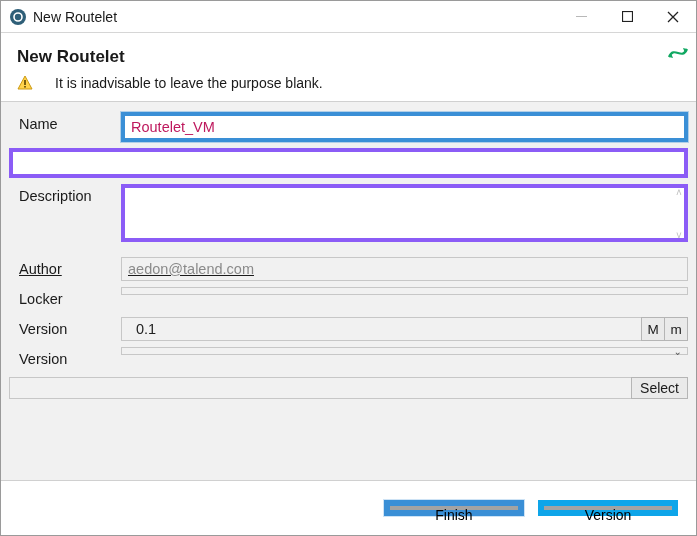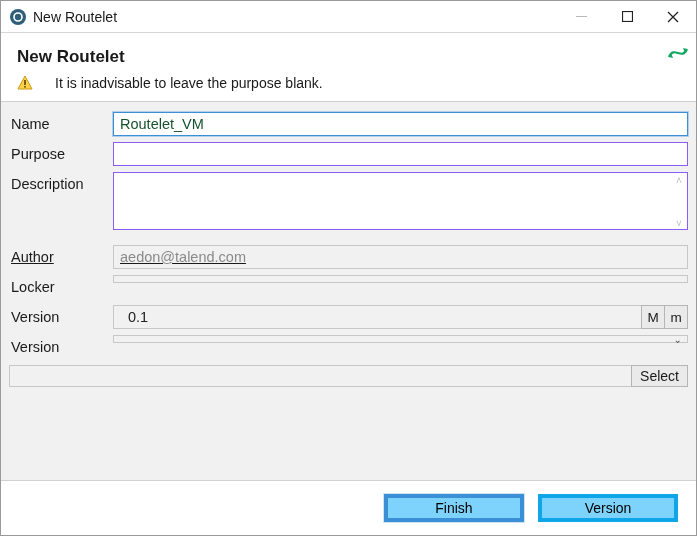--- a/index.html
+++ b/index.html
@@ -67,32 +67,33 @@
     border-bottom: 1px solid #d0d0d0;
   }
   .row {
     display: flex; align-items: flex-start;
     margin-bottom: 6px;
   }
   .row .lbl {
     width: 104px;
     padding: 4px 6px 4px 2px;
     font-size: 14.5px;
+    margin-left: 8px;
   }
   .row .fld {
     flex: 1;
     display: flex; align-items: stretch;
   }
   input[type=text], textarea, .readonly {
     width: 100%;
     font-family: inherit; font-size: 14.5px;
     padding: 3px 6px;
-    border: 1px solid #8b5cf6;
-    background: #fff;
-    color: #14532d;
+    border: 4px solid #8b5cf6;
+    background: #fff;
+    color: #be185d;
   }
   .focus-border { border-color: #3a8fd6 !important; box-shadow: 0 0 0 1px rgba(58,143,214,.35); }
   textarea {
     resize: none; height: 58px;
     overflow-y: auto;
   }
   .ta-wrap { position: relative; width: 100%; }
   .ta-wrap .hint-up, .ta-wrap .hint-dn {
     position: absolute; right: 4px; width: 10px; height: 10px;
     color: #bdbdbd; font-size: 10px; line-height: 10px; text-align: center;
@@ -132,23 +133,23 @@
   }
   
   .buttons {
     height: 54px;
     display: flex; align-items: center; justify-content: flex-end;
     gap: 14px;
     padding-right: 18px;
     background: #fff;
   }
   .dlg-btn {
-    width: 140px; height: 28px;
-    border: 4px solid #0ea5e9;
-    background: #7dd3fc;
+    width: 140px; height: 16px;
+    border: 6px solid #0ea5e9;
+    background: #a3a3a3;
     font-size: 14px;
   }
   .dlg-btn.primary { border-color: #3a8fd6; box-shadow: 0 0 0 1px rgba(58,143,214,.25); }
 </style>
 </head>
 <body>
 
 <div class="window">
 
   <div class="titlebar">
@@ -202,21 +203,20 @@
   <div class="form">
 
     <div class="row">
       <div class="lbl">Name</div>
       <div class="fld">
         <input type="text" class="focus-border" value="Routelet_VM" style="">
       </div>
     </div>
 
     <div class="row">
-      <div class="lbl">Purpose</div>
       <div class="fld">
         <input type="text" value="" style="">
       </div>
     </div>
 
     <div class="row">
       <div class="lbl">Description</div>
       <div class="fld">
         <div class="ta-wrap">
           <textarea style=""></textarea>

